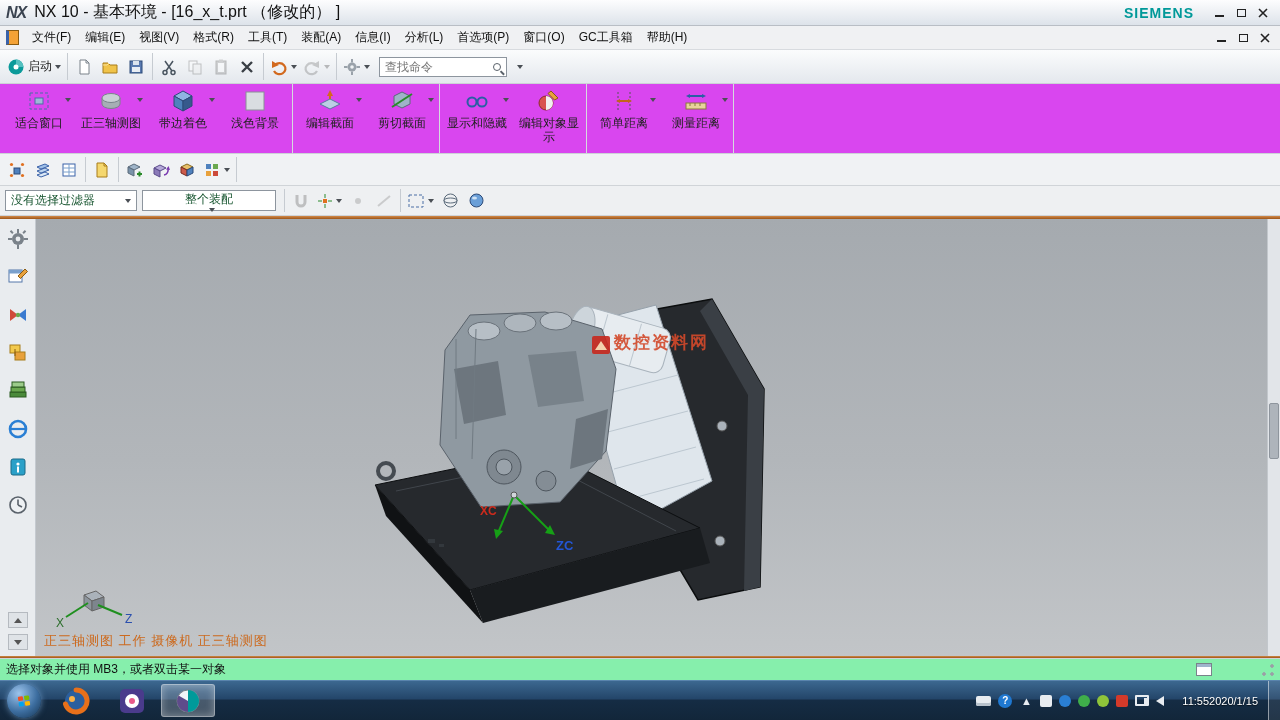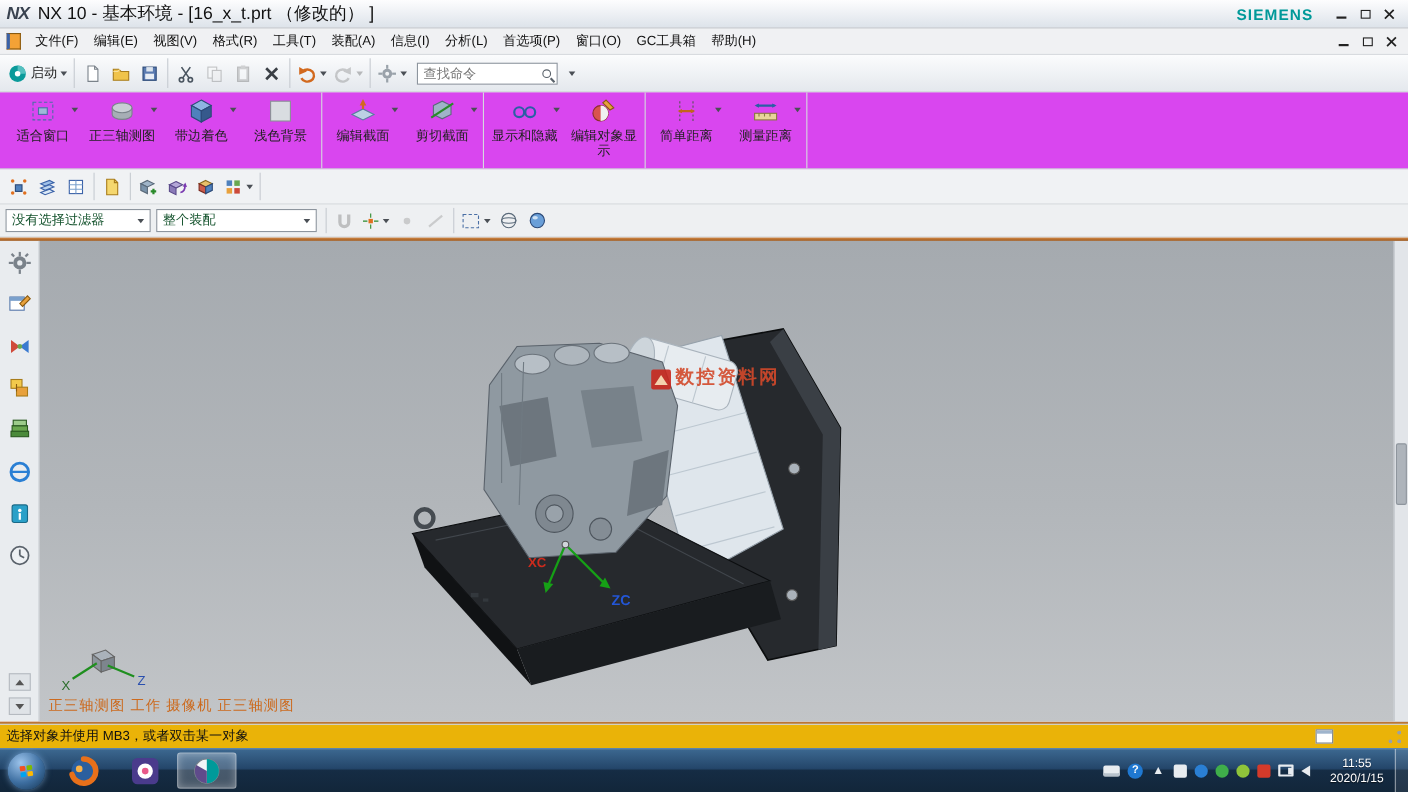--- a/index.html
+++ b/index.html
@@ -43,21 +43,21 @@
   .blbl{width:64px;text-align:center;font-size:12px;line-height:14px;color:#222;word-break:break-all;margin-top:2px;}
   .big-btn .dd{position:absolute;right:4px;top:14px;}
 
   
   .asmbar{height:32px;background:#f0f2f4;display:flex;align-items:center;padding:0 4px;border-bottom:1px solid #d0d4d8;}
 
   
   .filterbar{height:30px;background:#eef0f2;display:flex;align-items:center;padding:0 5px;border-bottom:1px solid #d0d4d8;}
   .ddsel{height:21px;background:#fff;border:1px solid #8d959e;display:flex;align-items:center;justify-content:space-between;padding:0 5px;margin-right:5px;color:#14532d;}
   .ddsel .dd{margin-left:6px;}
-  .w130{width:132px;} .w150{width:146px;}
+  .w130{width:132px;} .w150{width:134px;flex-direction:column;}
 
   .hline-orange{height:3px;background:linear-gradient(#d28a4a,#9c5518);}
   .hline-orange.thin{height:2px;}
 
   
   .main{flex:1;display:flex;min-height:0;}
   .resbar{width:36px;background:#e9ecef;border-right:1px solid #c5cad0;display:flex;flex-direction:column;align-items:center;padding-top:6px;gap:10px;}
   .res-ic{width:28px;height:28px;display:flex;align-items:center;justify-content:center;border-radius:3px;}
   .res-scroll{margin-top:auto;margin-bottom:6px;display:flex;flex-direction:column;gap:6px;align-items:center;}
   .res-arrow{width:20px;height:16px;background:#dfe3e7;border:1px solid #b5bac0;display:flex;align-items:center;justify-content:center;}
@@ -68,21 +68,21 @@
   .model-svg{position:absolute;inset:0;width:100%;height:100%;}
   .view-status{position:absolute;left:8px;bottom:6px;color:#cc6a1e;font-size:13px;letter-spacing:1px;}
   .watermark{position:absolute;left:556px;top:112px;display:flex;align-items:flex-end;gap:4px;opacity:.9;}
   .wm-logo{width:18px;height:18px;background:#c8281e;border-radius:2px;position:relative;}
   .wm-logo::after{content:"";position:absolute;left:3px;top:5px;width:0;height:0;border-left:6px solid transparent;border-right:6px solid transparent;border-bottom:9px solid #ffd9b0;}
   .wm-text{color:#d3492a;font-weight:bold;font-size:17px;letter-spacing:2px;}
   .vscroll{position:absolute;top:0;right:0;bottom:0;width:13px;background:#e2e5e9;border-left:1px solid #c2c7cc;}
   .vthumb{position:absolute;top:42%;height:13%;left:1px;right:1px;background:#aeb4bb;border:1px solid #8e959d;border-radius:2px;}
 
   
-  .statusbar{height:22px;background:#eab308;border-top:1px solid #cfd3d7;display:flex;align-items:center;padding:0 6px;}
+  .statusbar{height:22px;background:#86efac;border-top:1px solid #cfd3d7;display:flex;align-items:center;padding:0 6px;}
   .status-msg{color:#111;}
   .status-ic{width:16px;height:13px;border:1px solid #7a828a;background:#fff;margin-left:auto;margin-right:50px;position:relative;}
   .status-ic::after{content:"";position:absolute;left:0;top:0;right:0;height:3px;background:#9fb4cc;}
   .grip{width:12px;height:12px;background:
     radial-gradient(circle at 10px 2px,#9aa0a6 1.5px,transparent 2px),
     radial-gradient(circle at 10px 10px,#9aa0a6 1.5px,transparent 2px),
     radial-gradient(circle at 2px 10px,#9aa0a6 1.5px,transparent 2px);}
 
   
   .taskbar{height:40px;background:linear-gradient(#3c6890 0%,#24466a 45%,#152c44 50%,#12263a 100%);border-top:1px solid #5a84ad;display:flex;align-items:stretch;}
@@ -92,21 +92,21 @@
   .task-item.active{background:rgba(255,255,255,.22);border:1px solid rgba(255,255,255,.45);box-shadow:inset 0 0 8px rgba(255,255,255,.35);}
   .tray{display:flex;align-items:center;gap:7px;padding:0 8px;}
   .tray-g{color:#e8ecf0;font-size:11px;display:flex;align-items:center;justify-content:center;width:14px;height:14px;}
   .t-kbd{width:15px;height:10px;background:#e8ecf0;border-radius:2px;box-shadow:inset 0 -3px 0 #b8c2cc;}
   .t-help{width:14px;height:14px;border-radius:50%;background:#1f78d1;color:#fff;font-size:10px;font-weight:bold;display:flex;align-items:center;justify-content:center;}
   .dot{width:12px;height:12px;border-radius:50%;}
   .sq{width:12px;height:12px;border-radius:2px;}
   .t-monitor{width:14px;height:11px;border:2px solid #e8ecf0;border-radius:1px;}
   .t-vol{width:0;height:0;border-top:5px solid transparent;border-bottom:5px solid transparent;border-right:8px solid #e8ecf0;position:relative;}
   .t-vol::before{content:"";position:absolute;left:-12px;top:-3px;width:4px;height:6px;background:#e8ecf0;}
-  .clock{display:flex;flex-direction:column;justify-content:center;align-items:center;color:#fff;font-size:11px;line-height:14px;padding:0 10px;text-shadow:0 1px 1px rgba(0,0,0,.6);}
+  .clock{display:flex;flex-direction:row;justify-content:center;align-items:center;color:#fff;font-size:11px;line-height:14px;padding:0 10px;text-shadow:0 1px 1px rgba(0,0,0,.6);}
   .show-desktop{width:12px;border-left:1px solid rgba(255,255,255,.5);background:rgba(255,255,255,.08);}
 </style>
 </head>
 <body>
 
 <div class="screen">
 
   <div class="titlebar">
     <span class="nx-logo">NX</span>
     <span class="title-text">NX 10 - 基本环境 - [16_x_t.prt （修改的） ]</span>

